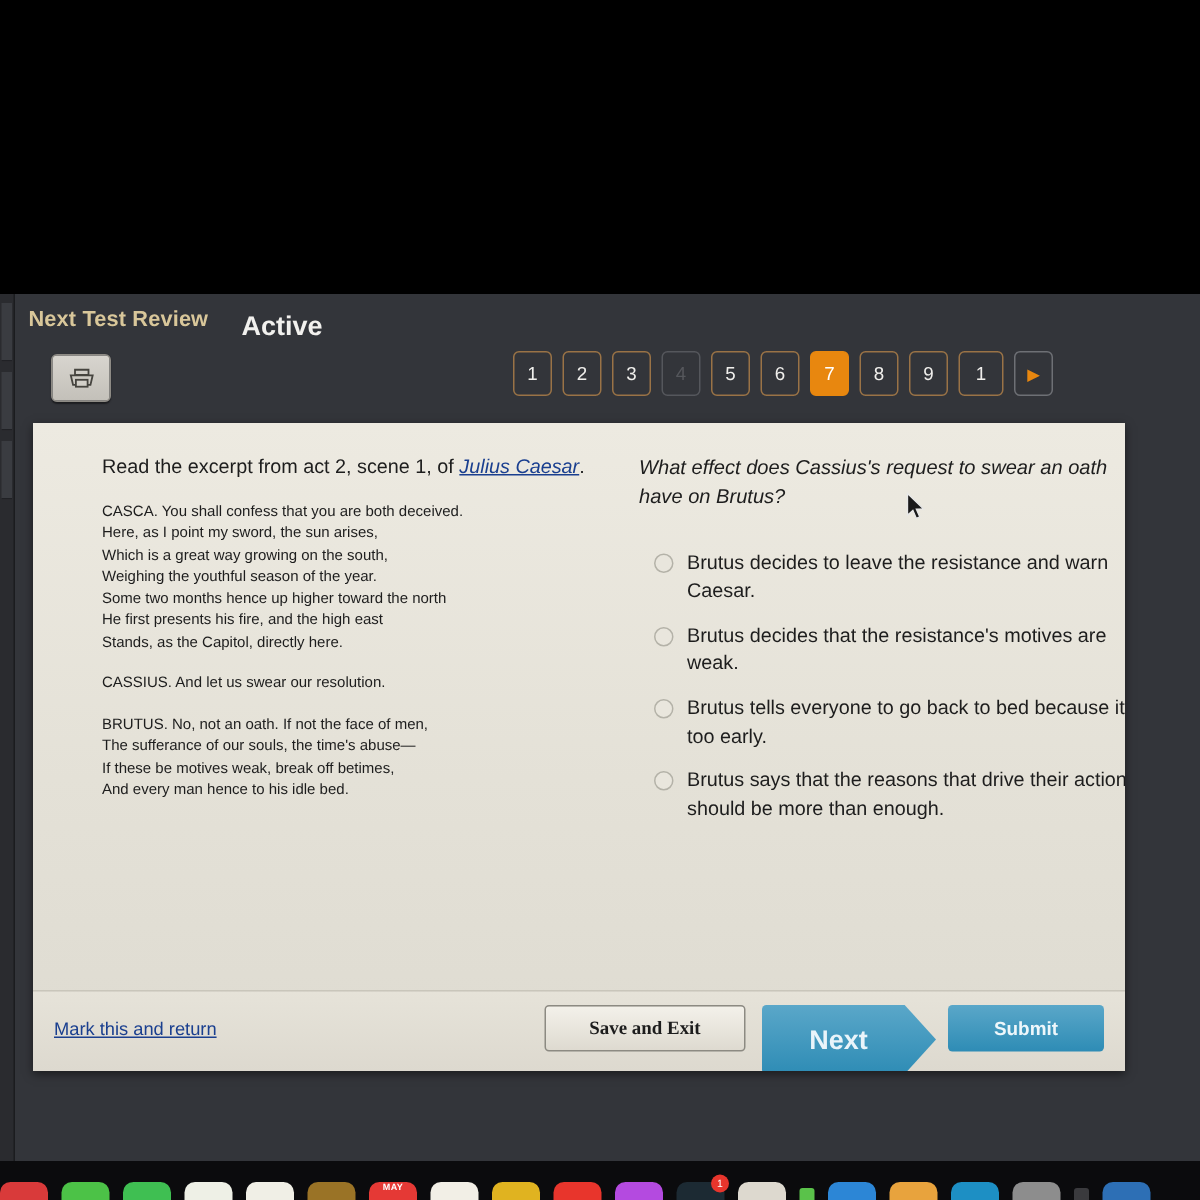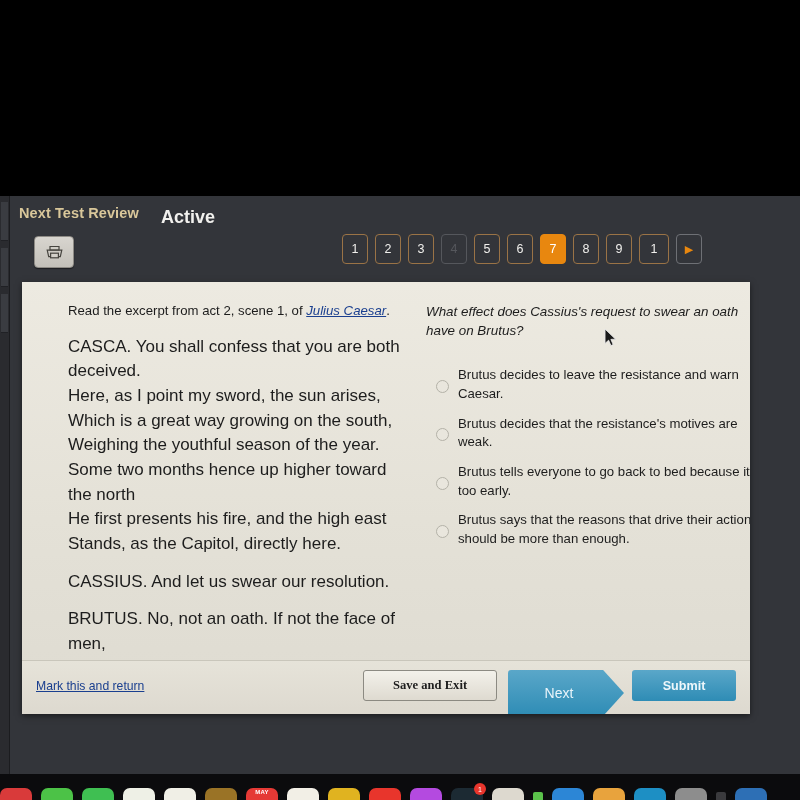--- a/index.html
+++ b/index.html
@@ -176,38 +176,38 @@
     line-height: 1.42;
     margin: 0 0 14px 0;
   }
   .work-title {
     font-style: italic;
     text-decoration: underline;
     color: #1a3f8f;
   }
 
   .stanza {
-    font-size: 17px;
+    font-size: 10px;
     color: #1d1d1d;
     line-height: 1.45;
     margin: 0 0 13px 0;
   }
   .stanza:last-child { margin-bottom: 0; }
 
   .question {
     font-size: 13.4px;
     color: #1d1d1d;
     line-height: 1.42;
     margin: 0 0 26px 0;
     font-style: italic;
   }
 
   .opt {
     display: flex;
-    align-items: center;
+    align-items: flex-start;
     margin-bottom: 11px;
   }
   .radio {
     flex: 0 0 auto;
     width: 11px;
     height: 11px;
     border: 1px solid #b4b2a8;
     border-radius: 50%;
     background: #e9e6dd;
     margin: 3px 9px 0 10px;
@@ -255,22 +255,22 @@
     font-family: Liberation Serif, serif;
   }
   .btn-next {
     position: absolute;
     left: 486px;
     top: 9px;
     width: 116px;
     height: 46px;
     background: linear-gradient(180deg,#5aa7c9 0%, #2e8cb5 100%);
     color: #e9f4fa;
-    font-size: 14px;
-    font-weight: normal;
+    font-size: 18px;
+    font-weight: bold;
     display: flex;
     align-items: center;
     justify-content: center;
     box-sizing: border-box;
     padding-right: 14px;
     clip-path: polygon(0 0, 82% 0, 100% 50%, 82% 100%, 0 100%);
     border-radius: 3px 0 0 3px;
   }
   .btn-submit {
     position: absolute;

